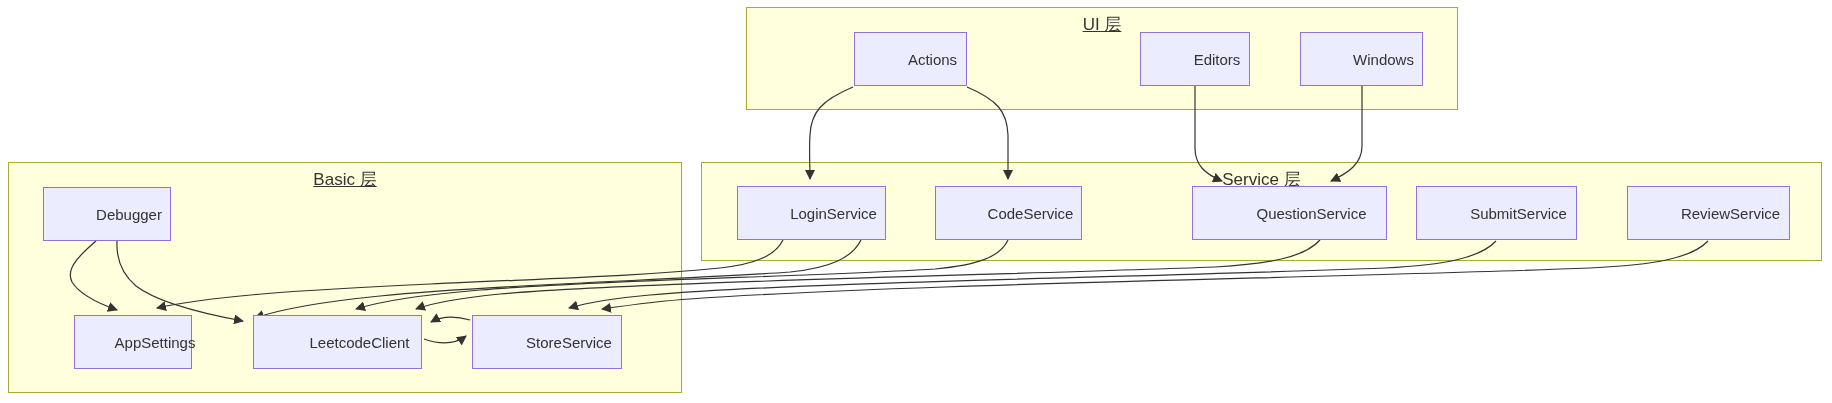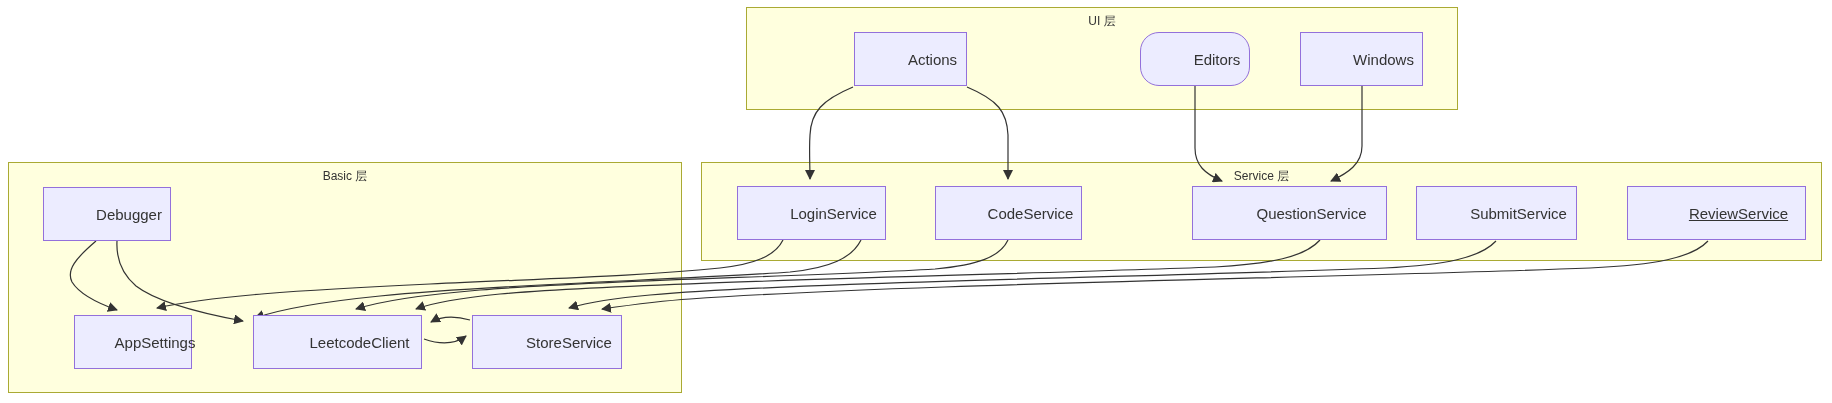--- a/index.html
+++ b/index.html
@@ -4,21 +4,21 @@
 <style>
   html,body{margin:0;padding:0;background:#ffffff;}
   .stage{
     position:relative;width:1832px;height:403px;background:#ffffff;overflow:hidden;
     font-family:"Liberation Sans","DejaVu Sans",sans-serif;color:#333333;
   }
   .cluster{
     position:absolute;background:#ffffde;border:1px solid #aaaa33;box-sizing:border-box;z-index:1;
   }
   .cluster-label{
-    position:absolute;width:100%;top:5px;text-align:center;font-size:12px;color:#333333;z-index:2;
+    position:absolute;width:100%;top:5px;text-align:center;font-size:17px;color:#333333;z-index:2;text-decoration:underline;
   }
   .node{
     position:absolute;background:#ECECFF;border:1px solid #9370DB;box-sizing:border-box;z-index:4;
     display:flex;align-items:center;justify-content:center;font-size:15px;color:#333333;padding-left:44px;
   }
   svg.edges{position:absolute;left:0;top:0;z-index:3;}
   svg.edges path.edge{fill:none;stroke:#333333;stroke-width:1.2px;}
 </style>
 </head>
 <body>
@@ -59,40 +59,40 @@
     <path class="edge" d="M 1496 241 C 1480 258, 1445 265, 1385 268 C 1150 277, 800 282, 650 295 C 615 298, 586 303, 569 308" marker-end="url(#arrow)"></path>
     <path class="edge" d="M 1708 241 C 1692 258, 1655 265, 1590 268 C 1330 278, 900 284, 690 299 C 658 301, 623 306, 602 309" marker-end="url(#arrow)"></path>
 
     <path class="edge" d="M 424 339 C 444 346, 458 342, 466 336" marker-end="url(#arrow)"></path>
     <path class="edge" d="M 470 320 C 452 315, 440 317, 431 322" marker-end="url(#arrow)"></path>
   </svg>
 
   <div class="node" style="left:854px;top:32px;width:113px;height:54px;">
     <span>Actions</span>
   </div>
-  <div class="node" style="left:1140px;top:32px;width:110px;height:54px;border-radius:19px;">
+  <div class="node" style="left:1140px;top:32px;width:110px;height:54px;">
     <span>Editors</span>
   </div>
   <div class="node" style="left:1300px;top:32px;width:123px;height:54px;">
     <span>Windows</span>
   </div>
 
   <div class="node" style="left:737px;top:186px;width:149px;height:54px;">
     <span>LoginService</span>
   </div>
   <div class="node" style="left:935px;top:186px;width:147px;height:54px;">
     <span>CodeService</span>
   </div>
   <div class="node" style="left:1192px;top:186px;width:195px;height:54px;">
     <span>QuestionService</span>
   </div>
   <div class="node" style="left:1416px;top:186px;width:161px;height:54px;align-items:center;">
     <span>SubmitService</span>
   </div>
-  <div class="node" style="left:1627px;top:186px;width:179px;height:54px;text-decoration:underline;">
+  <div class="node" style="left:1627px;top:186px;width:163px;height:54px;">
     <span>ReviewService</span>
   </div>
 
   <div class="node" style="left:43px;top:187px;width:128px;height:54px;">
     <span>Debugger</span>
   </div>
   <div class="node" style="left:74px;top:315px;width:118px;height:54px;">
     <span>AppSettings</span>
   </div>
   <div class="node" style="left:253px;top:315px;width:169px;height:54px;">

